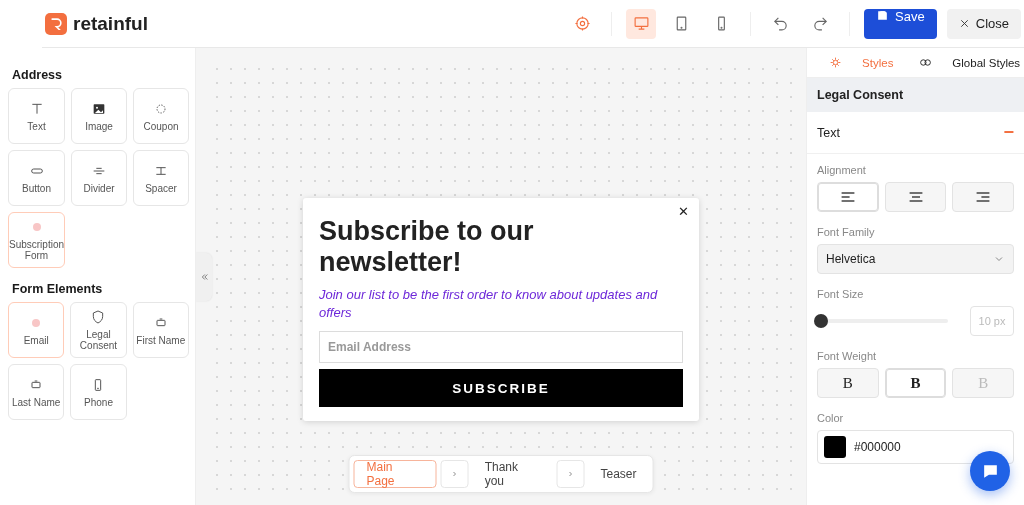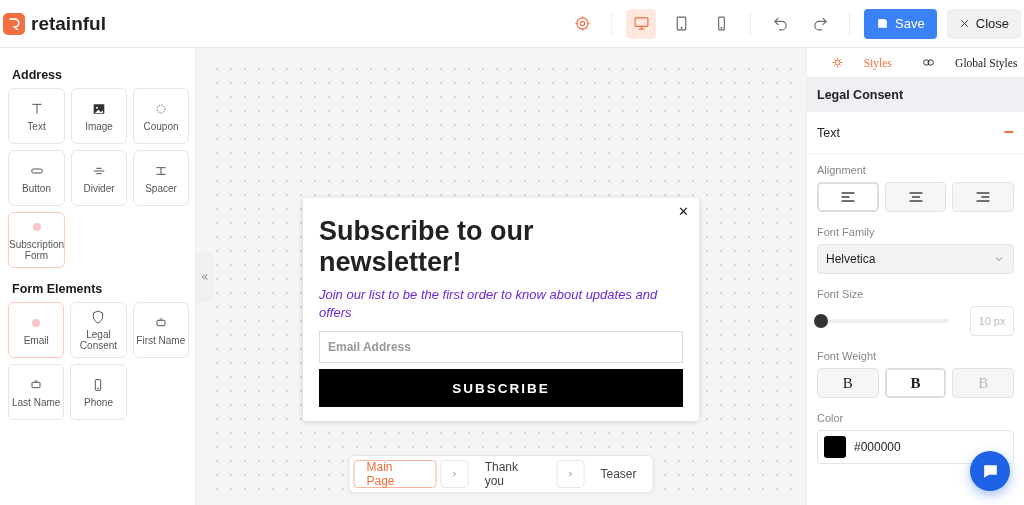--- a/index.html
+++ b/index.html
@@ -1,30 +1,30 @@
 <!DOCTYPE html>
 <html><head>
 <meta charset="utf-8">
 <style>
   * { box-sizing: border-box; margin: 0; padding: 0; }
   body { font-family: -apple-system, BlinkMacSystemFont, "Segoe UI", Helvetica, Arial, sans-serif; font-size: 13px; color: #222; background: #fff; width: 1024px; height: 505px; overflow: hidden; position: relative; }
 
   
-  .header { height: 48px; border-bottom: 1px solid #e8e8e8; display: flex; align-items: center; padding: 0 3px; }
+  .header { height: 48px; border-bottom: 1px solid #e8e8e8; display: flex; align-items: center; padding: 0 3px; margin-left: 42px; }
   .brand { display: flex; align-items: center; gap: 6px; font-size: 19px; font-weight: 700; color: #222; }
   .brand-mark { width: 22px; height: 22px; background: #f36f3f; border-radius: 5px; display: flex; align-items: center; justify-content: center; }
   .brand-mark svg { width: 13px; height: 13px; fill: #fff; }
   .header-spacer { flex: 1; }
   .header-group { display: flex; align-items: center; gap: 10px; }
   .head-btn { width: 30px; height: 30px; border: 1px solid transparent; border-radius: 4px; display: flex; align-items: center; justify-content: center; cursor: pointer; background: transparent; }
   .head-btn svg { width: 17px; height: 17px; stroke: #666; fill: none; stroke-width: 1.6; }
   .device-btn.active { background: #ffe8df; }
   .device-btn.active svg { stroke: #f36f3f; }
   .media-imgicon { stroke: #f36f3f !important; }
-  .save-btn { background: #3b82f6; color: #fff; height: 30px; border-radius: 4px; padding: 0 12px; display: flex; align-items: center; gap: 6px; font-size: 13px; border: none; cursor: pointer; }
+  .save-btn { background: #1d4ed8; color: #fff; height: 30px; border-radius: 4px; padding: 0 12px; display: flex; gap: 6px; font-size: 13px; border: none; cursor: pointer; }
   .save-btn svg { width: 13px; height: 13px; fill: #fff; }
   .close-btn { background: #f1f1f1; color: #222; height: 30px; border-radius: 4px; padding: 0 12px; display: flex; align-items: center; gap: 6px; font-size: 13px; border: none; cursor: pointer; }
   .close-btn svg { width: 11px; height: 11px; stroke: #333; stroke-width: 2; fill: none; }
   .vsep { width: 1px; height: 24px; background: #eee; margin: 0 4px; }
 
   
   .sidebar { position: absolute; left: 0; top: 48px; bottom: 0; width: 196px; border-right: 1px solid #eee; background: #fff; padding: 6px 6px 6px 8px; overflow-y: auto; }
   .sb-section-title { font-size: 12.5px; font-weight: 700; color: #1a1a1a; margin: 14px 4px 6px; }
   .sb-grid { display: grid; grid-template-columns: repeat(3, 1fr); gap: 6px; }
   .sb-tile { background: #fff; border: 1px solid #e6e6e6; border-radius: 6px; height: 56px; display: flex; flex-direction: column; align-items: center; justify-content: center; gap: 4px; font-size: 10px; color: #555; cursor: pointer; text-align: center; }
@@ -32,21 +32,21 @@
   .sb-tile .tile-ic { width: 16px; height: 16px; display: flex; align-items: center; justify-content: center; }
   .tile-active { border-color: #ffccb8; }
   .tile-active .dot { width: 8px; height: 8px; border-radius: 50%; background: #f8c6c6; }
   .sb-tile .fill-icon { fill: #555; stroke: none; }
   .sb-tile-dark .fill-icon { fill: #333; }
   .sb-tile .lbl { line-height: 1.1; }
 
   
   .rpanel { position: absolute; right: 0; top: 48px; bottom: 0; width: 218px; border-left: 1px solid #eee; background: #fff; display: flex; flex-direction: column; overflow: hidden; }
   .rtabs { display: flex; height: 30px; border-bottom: 1px solid #eee; }
-  .rtab { flex: 1; display: flex; align-items: center; justify-content: center; gap: 20px; font-size: 11.5px; cursor: pointer; color: #222; font-family: Liberation Serif, serif; }
+  .rtab { flex: 1; display: flex; align-items: center; justify-content: center; gap: 20px; font-size: 11.5px; cursor: pointer; color: #222; }
   .rtab.active { color: #f36f3f; }
   .rtab svg { width: 13px; height: 13px; stroke: currentColor; fill: none; stroke-width: 1.7; }
   .panel-head { background: #eef0f3; height: 34px; display: flex; align-items: center; padding: 0 10px; font-size: 12.5px; font-weight: 700; color: #222; }
   .accordion-row { height: 42px; display: flex; align-items: center; justify-content: space-between; padding: 0 10px; border-bottom: 1px solid #f0f0f0; font-size: 12.5px; cursor: pointer; }
   .accordion-row .minus { color: #f36f3f; font-size: 18px; font-weight: 700; }
   .prop-group { padding: 10px 10px 4px; }
   .prop-label { font-size: 11px; color: #888; margin-bottom: 6px; }
   .seg3 { display: flex; gap: 6px; }
   .seg-btn { flex: 1; height: 30px; border: 1px solid #e3e3e3; border-radius: 4px; background: #fff; display: flex; align-items: center; justify-content: center; cursor: pointer; }
   .seg-btn.active { border-color: #ddd; box-shadow: inset 0 0 0 1px #ddd; }

